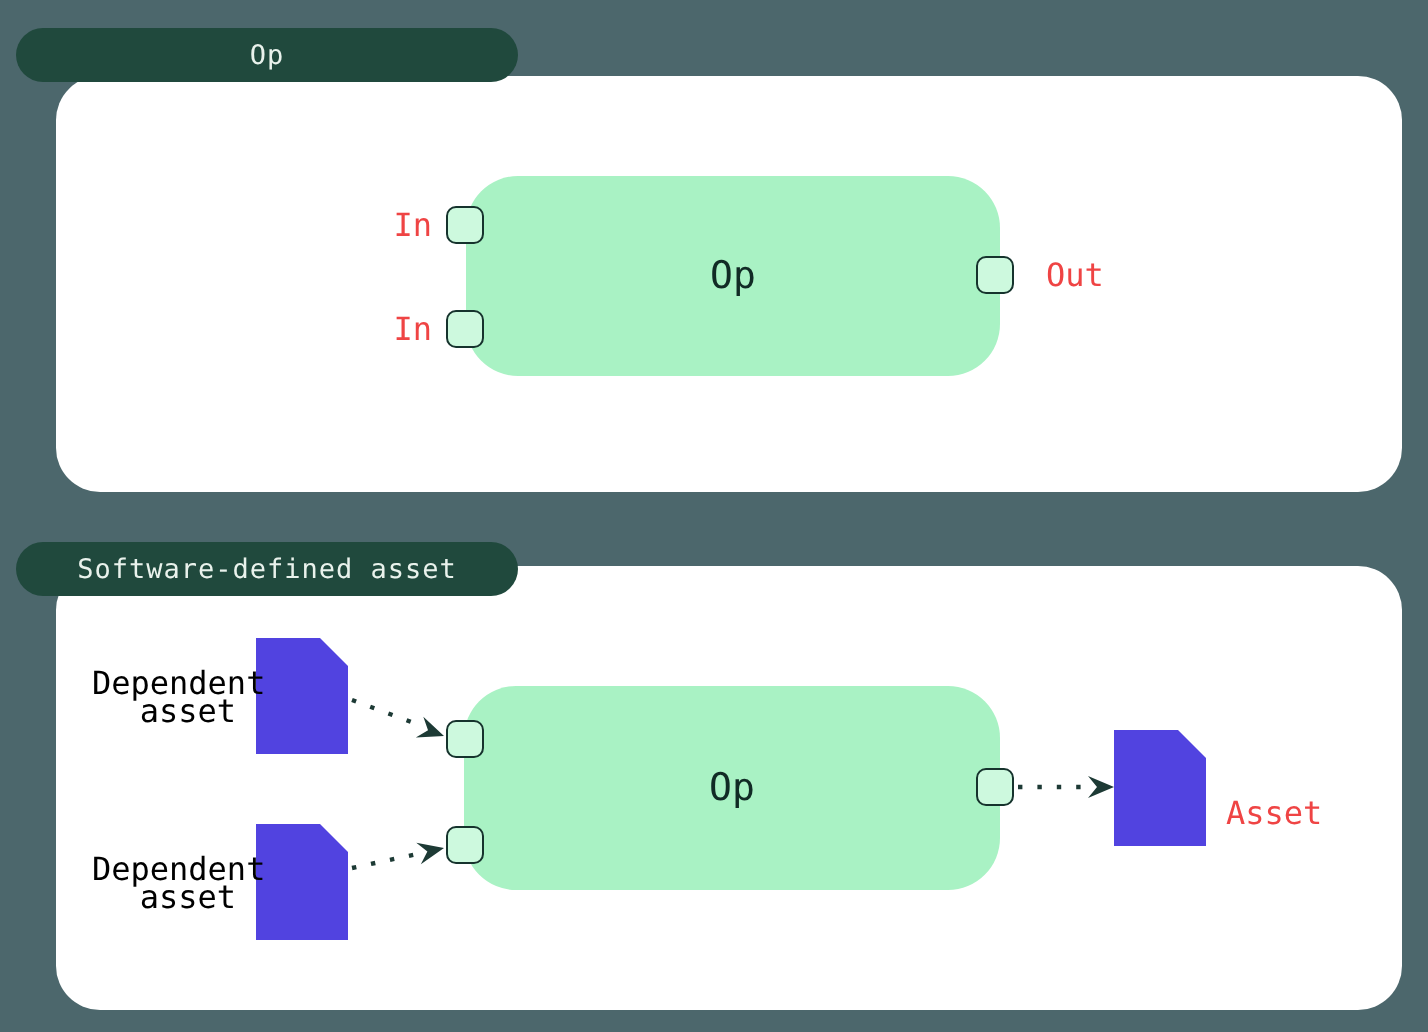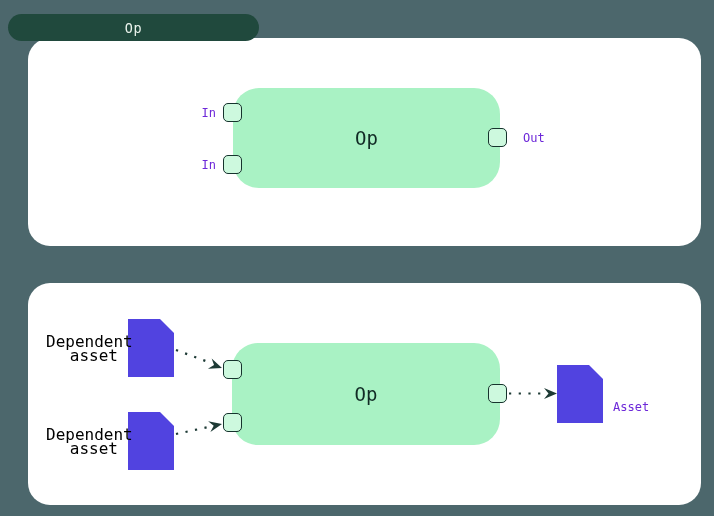--- a/index.html
+++ b/index.html
@@ -23,21 +23,21 @@
   .opbox{
     position:absolute;background:#a9f2c4;border-radius:26px;
     display:flex;align-items:center;justify-content:center;
   }
   .opbox span{color:#112b25;font-size:19px;font-weight:500;}
   .port{
     position:absolute;width:19px;height:19px;box-sizing:border-box;
     background:#cdf9de;border:1.5px solid #16332d;border-radius:5px;z-index:2;
   }
   .plabel{
-    position:absolute;color:#6d28d9;font-size:12px;line-height:14px;
+    position:absolute;color:#ef4444;font-size:16px;line-height:14px;
     white-space:nowrap;
   }
   .plabel.right{text-align:right;}
   .deplabel{
     position:absolute;color:#000000;font-size:16px;line-height:14px;
     width:72px;text-align:right;
   }
   .doc{
     position:absolute;width:46px;height:58px;background:#5143e0;
     -webkit-clip-path:polygon(0 0, calc(100% - 14px) 0, 100% 14px, 100% 100%, 0 100%);
@@ -61,20 +61,23 @@
 
     <div class="port" style="left:195px;top:65px;"></div>
     <div class="port" style="left:195px;top:117px;"></div>
     <div class="port" style="left:460px;top:90px;"></div>
 
     <div class="plabel right" style="left:148px;top:68px;width:40px;">In</div>
     <div class="plabel right" style="left:148px;top:120px;width:40px;">In</div>
     <div class="plabel" style="left:495px;top:93px;">Out</div>
   </div>
 
+  <div class="tab" style="top:271px;">
+    <span>Software-defined asset</span>
+  </div>
 
   <div class="panel" style="top:283px;height:222px;">
 
     <svg class="arrows" width="673" height="222" viewBox="0 0 673 222">
       <g stroke="#1d3a35" stroke-width="2.2" stroke-dasharray="2.2 7.5" fill="none">
         <line x1="148" y1="67" x2="183" y2="80"></line>
         <line x1="148" y1="151" x2="183" y2="143.5"></line>
         <line x1="481" y1="110.5" x2="517" y2="110.5"></line>
       </g>
       <g fill="#1d3a35" stroke="none">

